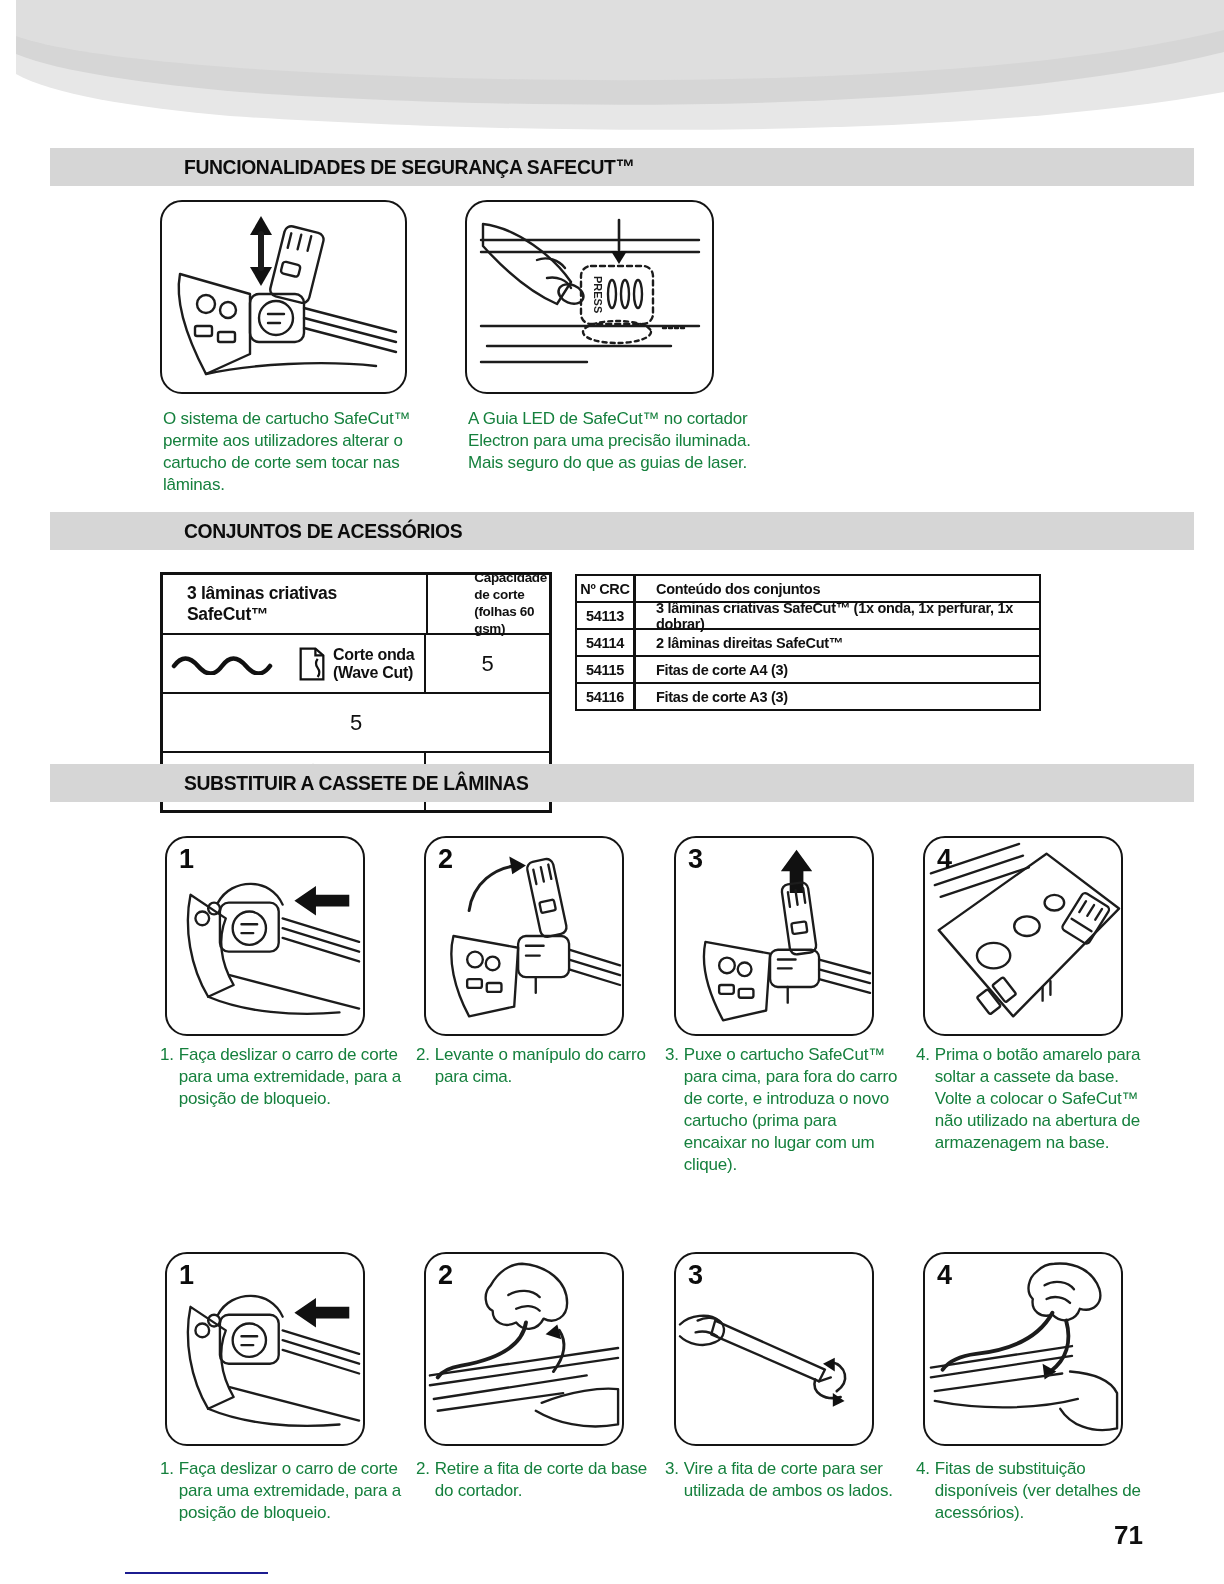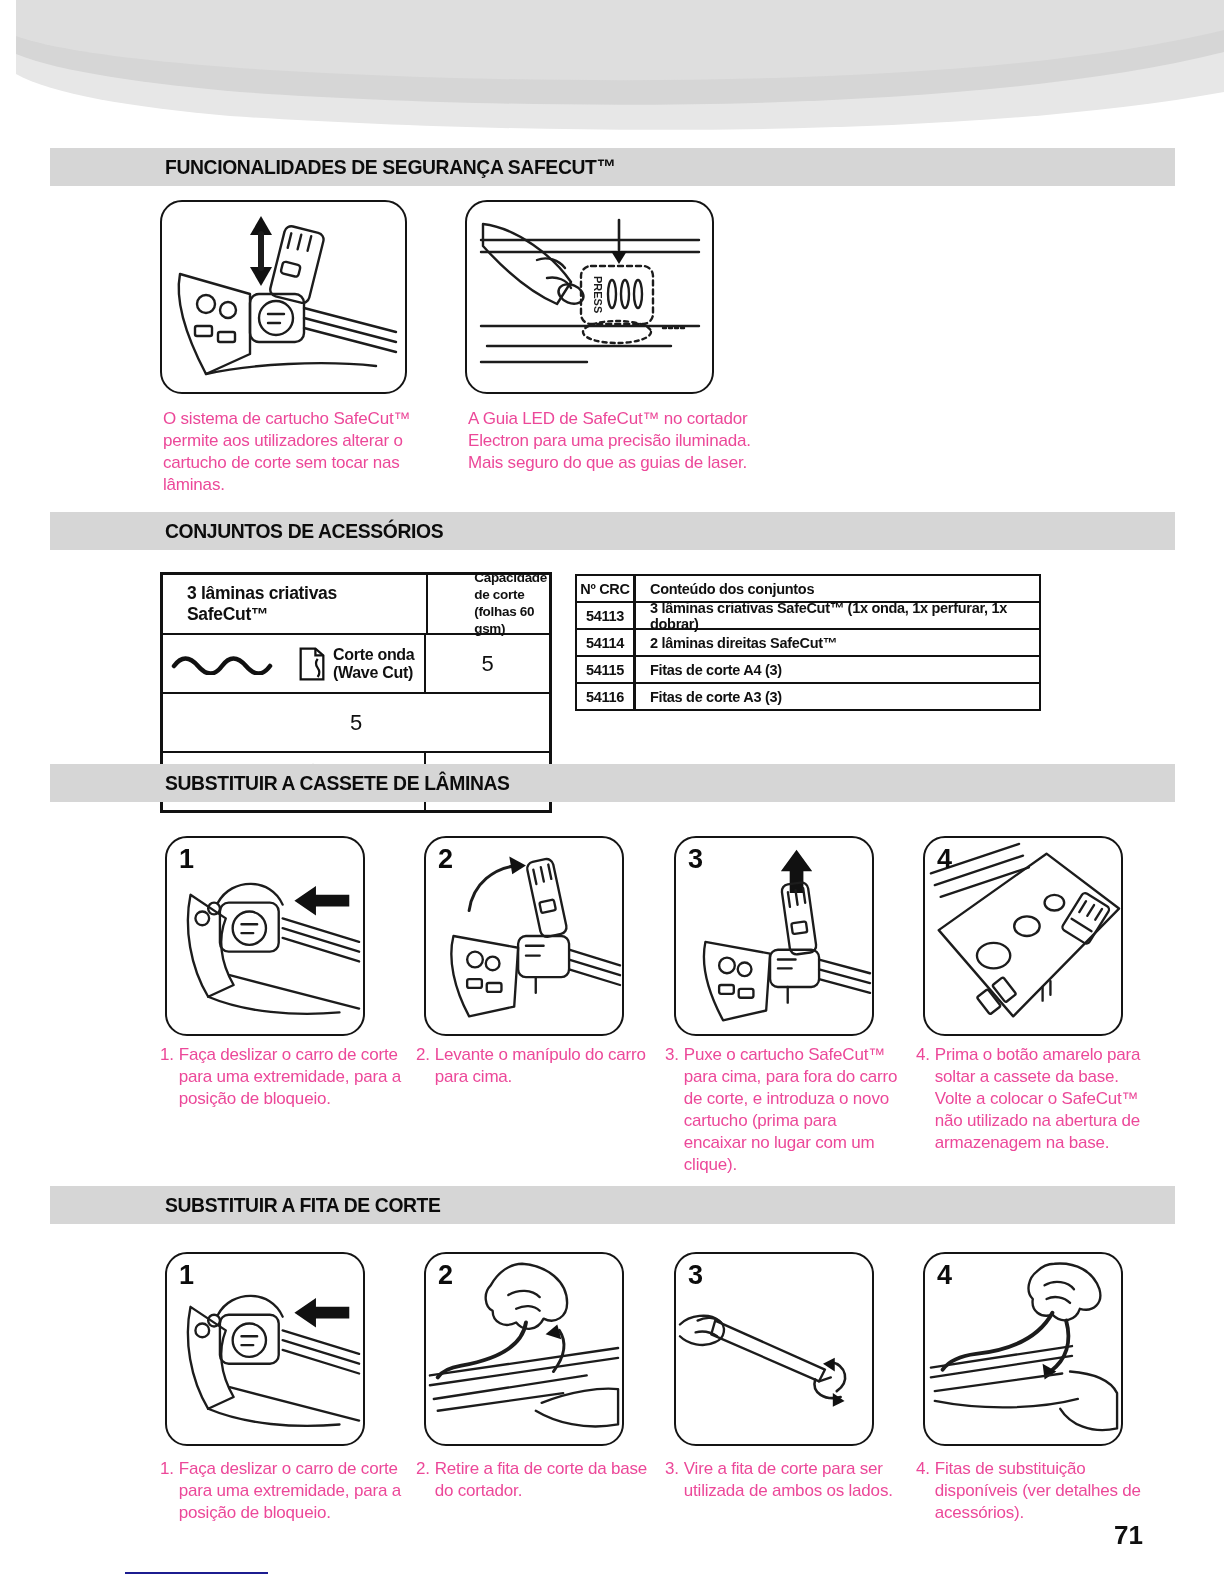--- a/index.html
+++ b/index.html
@@ -1,25 +1,25 @@
 <!DOCTYPE html>
 <html><head>
 <meta charset="utf-8">
 <style>
   html,body{margin:0;padding:0;background:#ffffff;}
   .page{position:relative;width:1224px;height:1584px;background:#ffffff;overflow:hidden;
         font-family:"Liberation Sans",sans-serif;color:#101010;}
   .swoosh{position:absolute;left:0;top:0;width:1224px;height:150px;}
-  .bar{position:absolute;left:50px;width:1125px;height:38px;background:#d6d6d6;}
+  .bar{position:absolute;left:50px;width:1125px;height:38px;background:#d6d6d6;padding-left:19px;}
   .bar-title{display:inline-block;margin-left:115px;line-height:38px;font-size:21px;font-weight:700;
              letter-spacing:-0.4px;transform:scaleX(.92);transform-origin:left center;color:#0c0c0c;}
   .figbox{position:absolute;border:2.5px solid #141414;border-radius:22px;background:#fff;}
   .figbox svg{display:block;width:100%;height:100%;}
   .stepnum{position:absolute;left:12px;top:6px;font-size:27px;font-weight:700;color:#0c0c0c;z-index:2;}
-  .cap{position:absolute;font-size:17px;line-height:1.3;letter-spacing:-0.2px;color:#ec4899;}
+  .cap{position:absolute;font-size:17px;line-height:1.3;letter-spacing:-0.2px;color:#15803d;}
   .stepcap{display:flex;gap:5px;}
   .stepcap .no{flex:0 0 auto;}
   .art path,.art rect,.art circle,.art ellipse,.art line{stroke:#1c1c1c;fill:none;stroke-width:2.4;
       stroke-linecap:round;stroke-linejoin:round;}
   .art .fill{fill:#111;stroke:none;}
   .art .thick{stroke-width:4;}
   
   .bladeTable{position:absolute;left:160px;top:572px;width:386px;border:3px solid #111;background:#fff;}
   .bt-row{display:flex;border-top:2.5px solid #111;}
   .bt-row:first-child{border-top:none;}
@@ -33,21 +33,21 @@
   .bt-page{width:34px;flex:0 0 auto;margin:0 4px;}
   .bt-label{font-size:16px;font-weight:700;letter-spacing:-0.3px;line-height:1.1;}
   .bt-row{height:57px;}
   
   .crcTable{position:absolute;left:575px;top:574px;width:462px;border:2.5px solid #111;background:#fff;
             font-size:14.5px;font-weight:700;letter-spacing:-0.3px;}
   .crc-row{display:flex;border-top:2px solid #111;height:25px;align-items:center;}
   .crc-row:first-child{border-top:none;}
   .crc-c1{width:56px;flex:0 0 auto;text-align:center;border-right:3px solid #111;align-self:stretch;
           display:flex;align-items:center;justify-content:center;}
-  .crc-c2{padding-left:14px;}
+  .crc-c2{padding-left:20px;}
   .blue-line{position:absolute;left:125px;top:1572px;width:143px;height:2px;background:#1c1c90;}
   .pageno{position:absolute;left:1114px;top:1520px;font-size:26px;font-weight:700;}
 </style>
 </head>
 <body>
 
 <div class="page">
 
   <svg class="swoosh" viewBox="0 0 1224 150" aria-hidden="true">
     <path d="M16 0 H1224 V92 C950 142 500 134 230 116 C130 107 52 94 16 74 Z" fill="#e7e7e7"></path>
@@ -271,23 +271,20 @@
   </div>
   <div class="cap stepcap" style="left:665px;top:1044px;width:238px">
     <span class="no">3.</span>
     <span class="txt">Puxe o cartucho SafeCut™ para cima, para fora do carro de corte, e introduza o novo cartucho (prima para encaixar no lugar com um clique).</span>
   </div>
   <div class="cap stepcap" style="left:916px;top:1044px;width:232px">
     <span class="no">4.</span>
     <span class="txt">Prima o botão amarelo para soltar a cassete da base. Volte a colocar o SafeCut™ não utilizado na abertura de armazenagem na base.</span>
   </div>
 
-  <div class="bar" style="top:1186px">
-    <span class="bar-title">SUBSTITUIR A FITA DE CORTE</span>
-  </div>
 
   <div class="figbox" style="left:165px;top:1252px;width:196px;height:190px">
     <span class="stepnum">1</span>
     <svg class="art" viewBox="0 0 200 190">
       <path class="fill" d="M186 52 h-34 v-9 l-22 15 22 15 v-9 h34 z"></path>
       <path d="M52 60 C66 34 106 34 118 62"></path>
       <rect x="54" y="60" width="60" height="50" rx="9"></rect>
       <circle cx="84" cy="86" r="17"></circle>
       <path d="M76 82 h16 M76 91 h12"></path>
       <path d="M24 52 C17 86 24 126 42 156 L68 144 C54 120 52 96 60 76 Z"></path>

